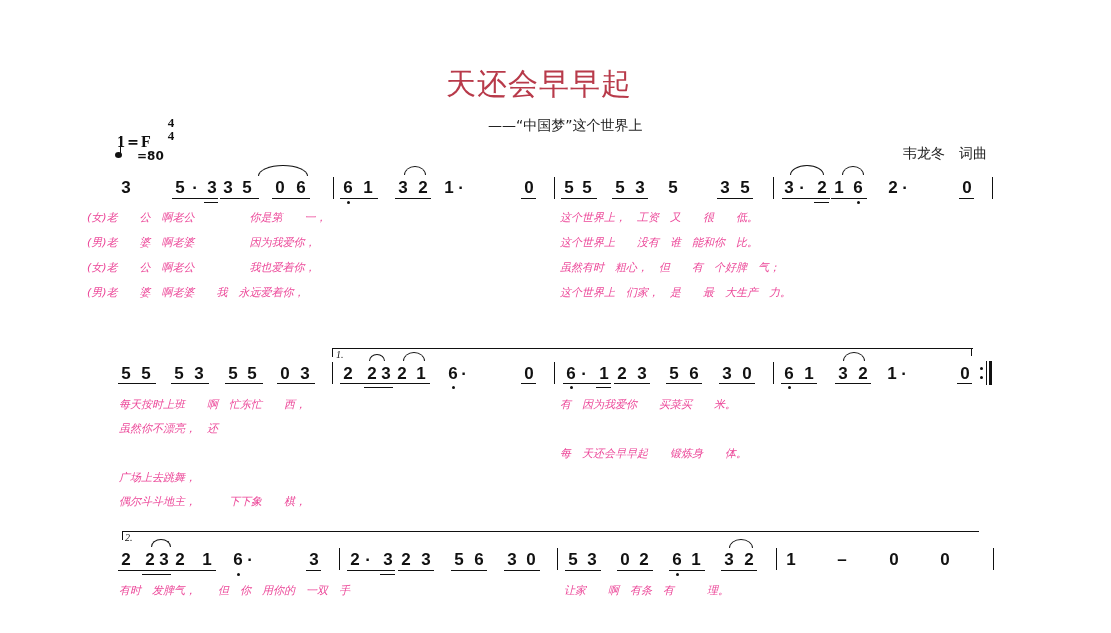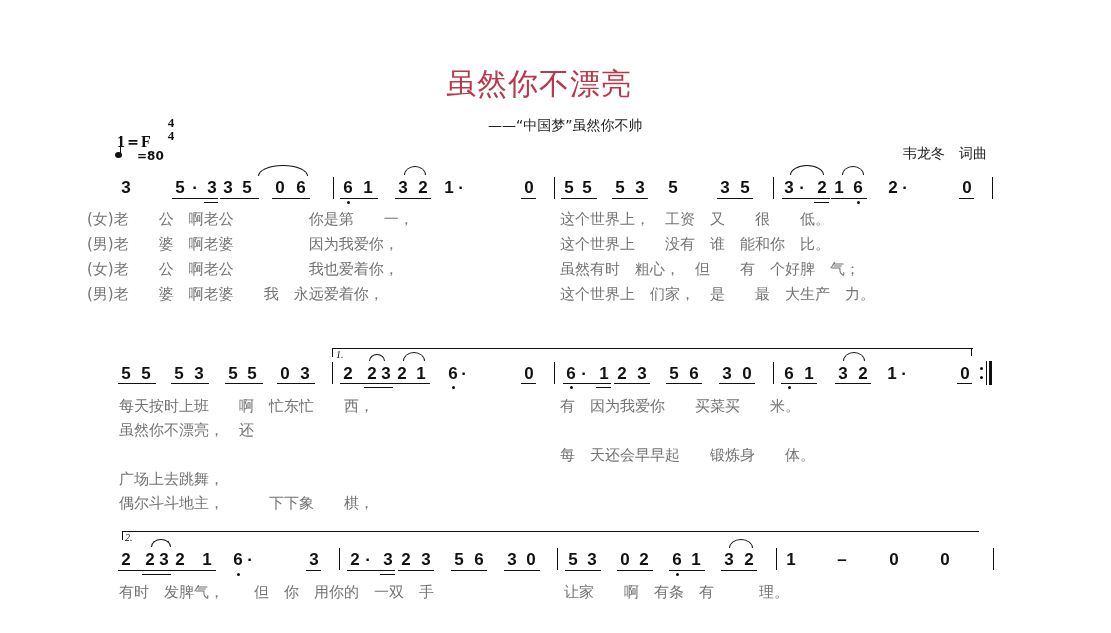--- a/index.html
+++ b/index.html
@@ -9,29 +9,29 @@
   .subtitle { font-size:14px; color:#222; }
   .composer { font-size:14px; color:#222; }
   .key { font-family:"Liberation Serif", serif; font-size:16px; font-weight:bold; }
   .timesig { font-family:"Liberation Serif", serif; font-size:13px; font-weight:bold; line-height:13px; text-align:center; }
   .tempo { font-size:12px; font-weight:bold; }
   .note { font-family:"Liberation Sans", sans-serif; font-size:17px; font-weight:bold; text-align:center; width:14px; }
   .ul { position:absolute; height:0; border-top:1.5px solid #111; }
   .bar { position:absolute; width:0; border-left:1.5px solid #111; }
   .dot { position:absolute; width:3px; height:3px; background:#111; border-radius:50%; }
   .slur { position:absolute; border:1.3px solid #111; border-bottom:none; border-radius:50% 50% 0 0 / 100% 100% 0 0; }
-  .lyric { font-size:15px; letter-spacing:0px; color:#737373; }
+  .lyric { font-size:11px; letter-spacing:0px; color:#ec4899;font-style:italic; }
   .volta { position:absolute; border-top:1.3px solid #111; border-left:1.3px solid #111; }
   .volta-label { font-family:"Liberation Serif", serif; font-size:10px; font-style:italic; }
 </style>
 </head>
 <body>
 
-<div class="abs title" style="left:446px; top:64px;">虽然你不漂亮</div>
-<div class="abs subtitle" style="left:488px; top:117px;">——“中国梦”虽然你不帅</div>
+<div class="abs title" style="left:446px; top:64px;">天还会早早起</div>
+<div class="abs subtitle" style="left:488px; top:117px;">——“中国梦”这个世界上</div>
 <div class="abs composer" style="left:903px; top:145px;">韦龙冬　词曲</div>
 
 <div class="abs key" style="left:117px; top:132px;">1＝F</div>
 <div class="abs timesig" style="left:166px; top:116px; width:10px;">
   <div>4</div>
   <div>4</div>
 </div>
 <div class="abs" style="left:120px; top:136px; width:0; height:20px; border-left:1.5px solid #111;"></div>
 <div class="abs" style="left:115px; top:152px; width:7px; height:6px; background:#111; border-radius:50%;"></div>
 <div class="abs tempo" style="left:137px; top:149px;">=80</div>

